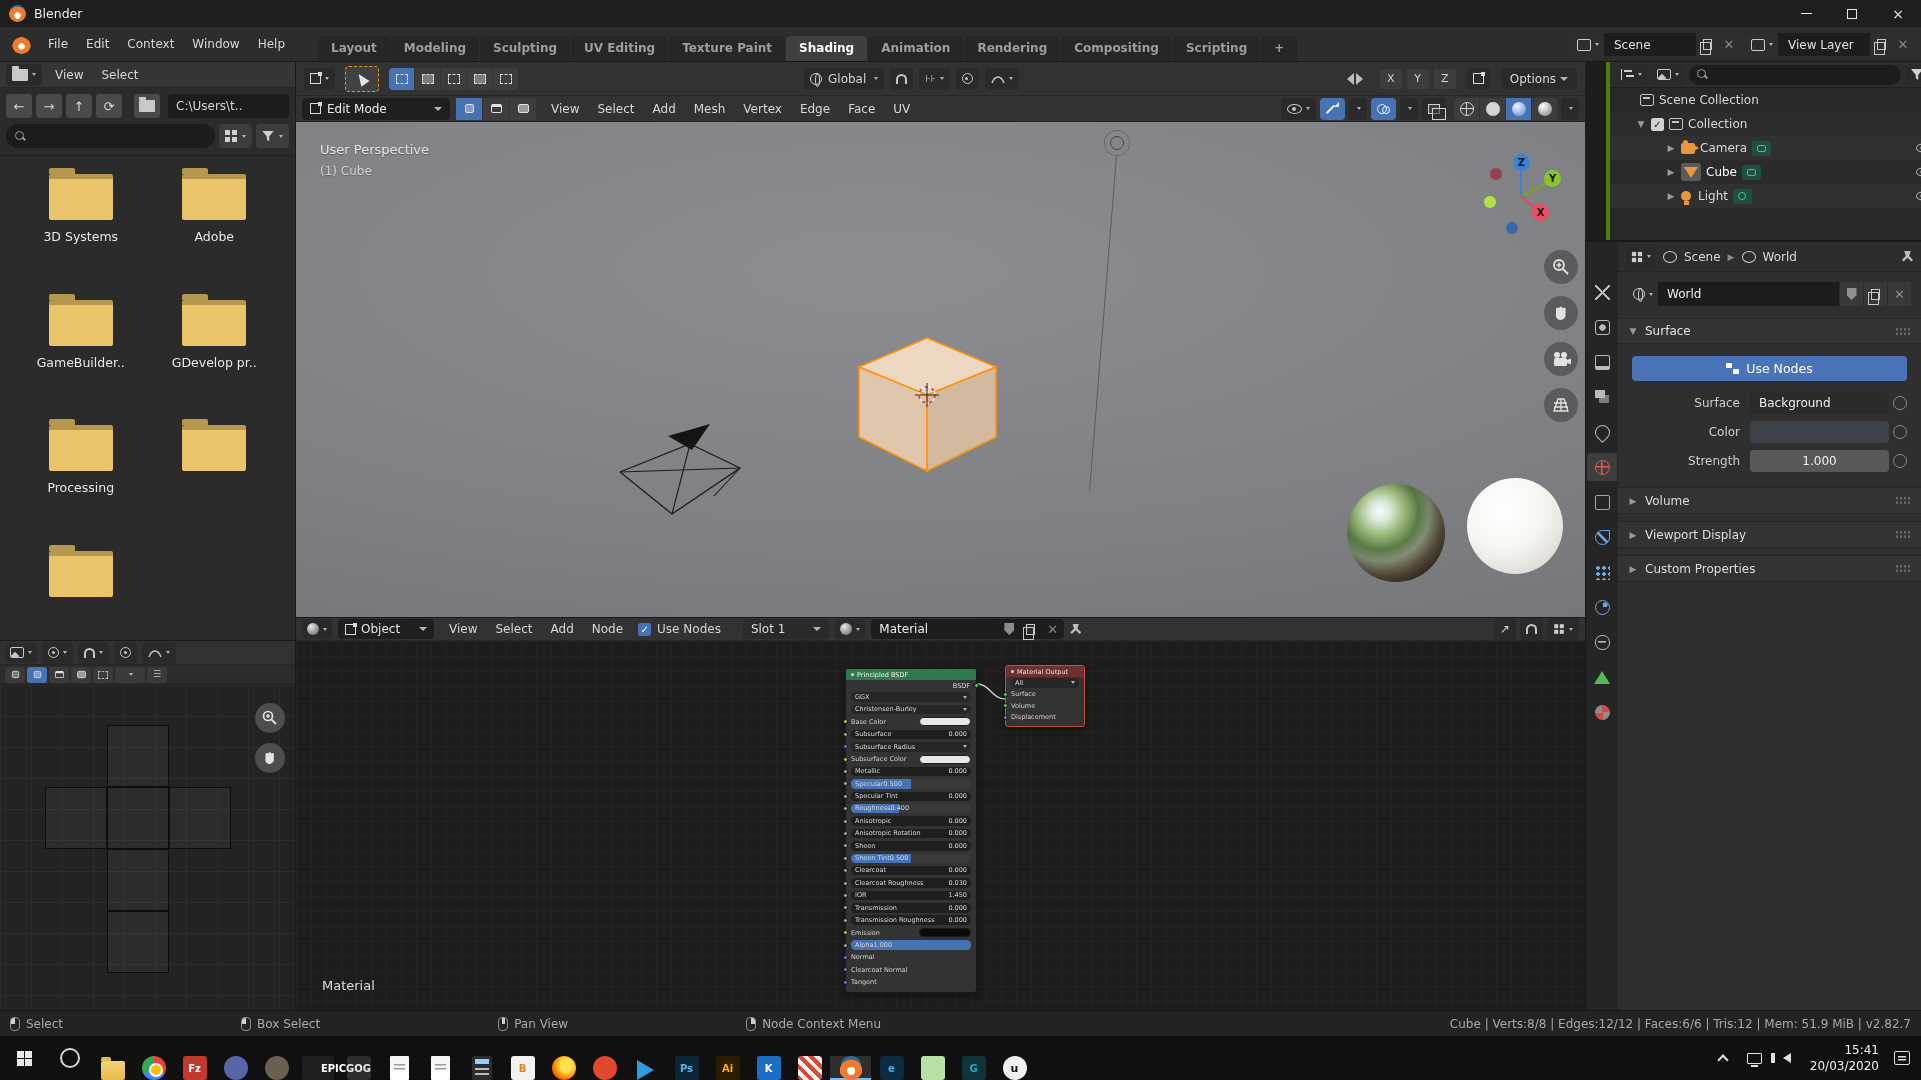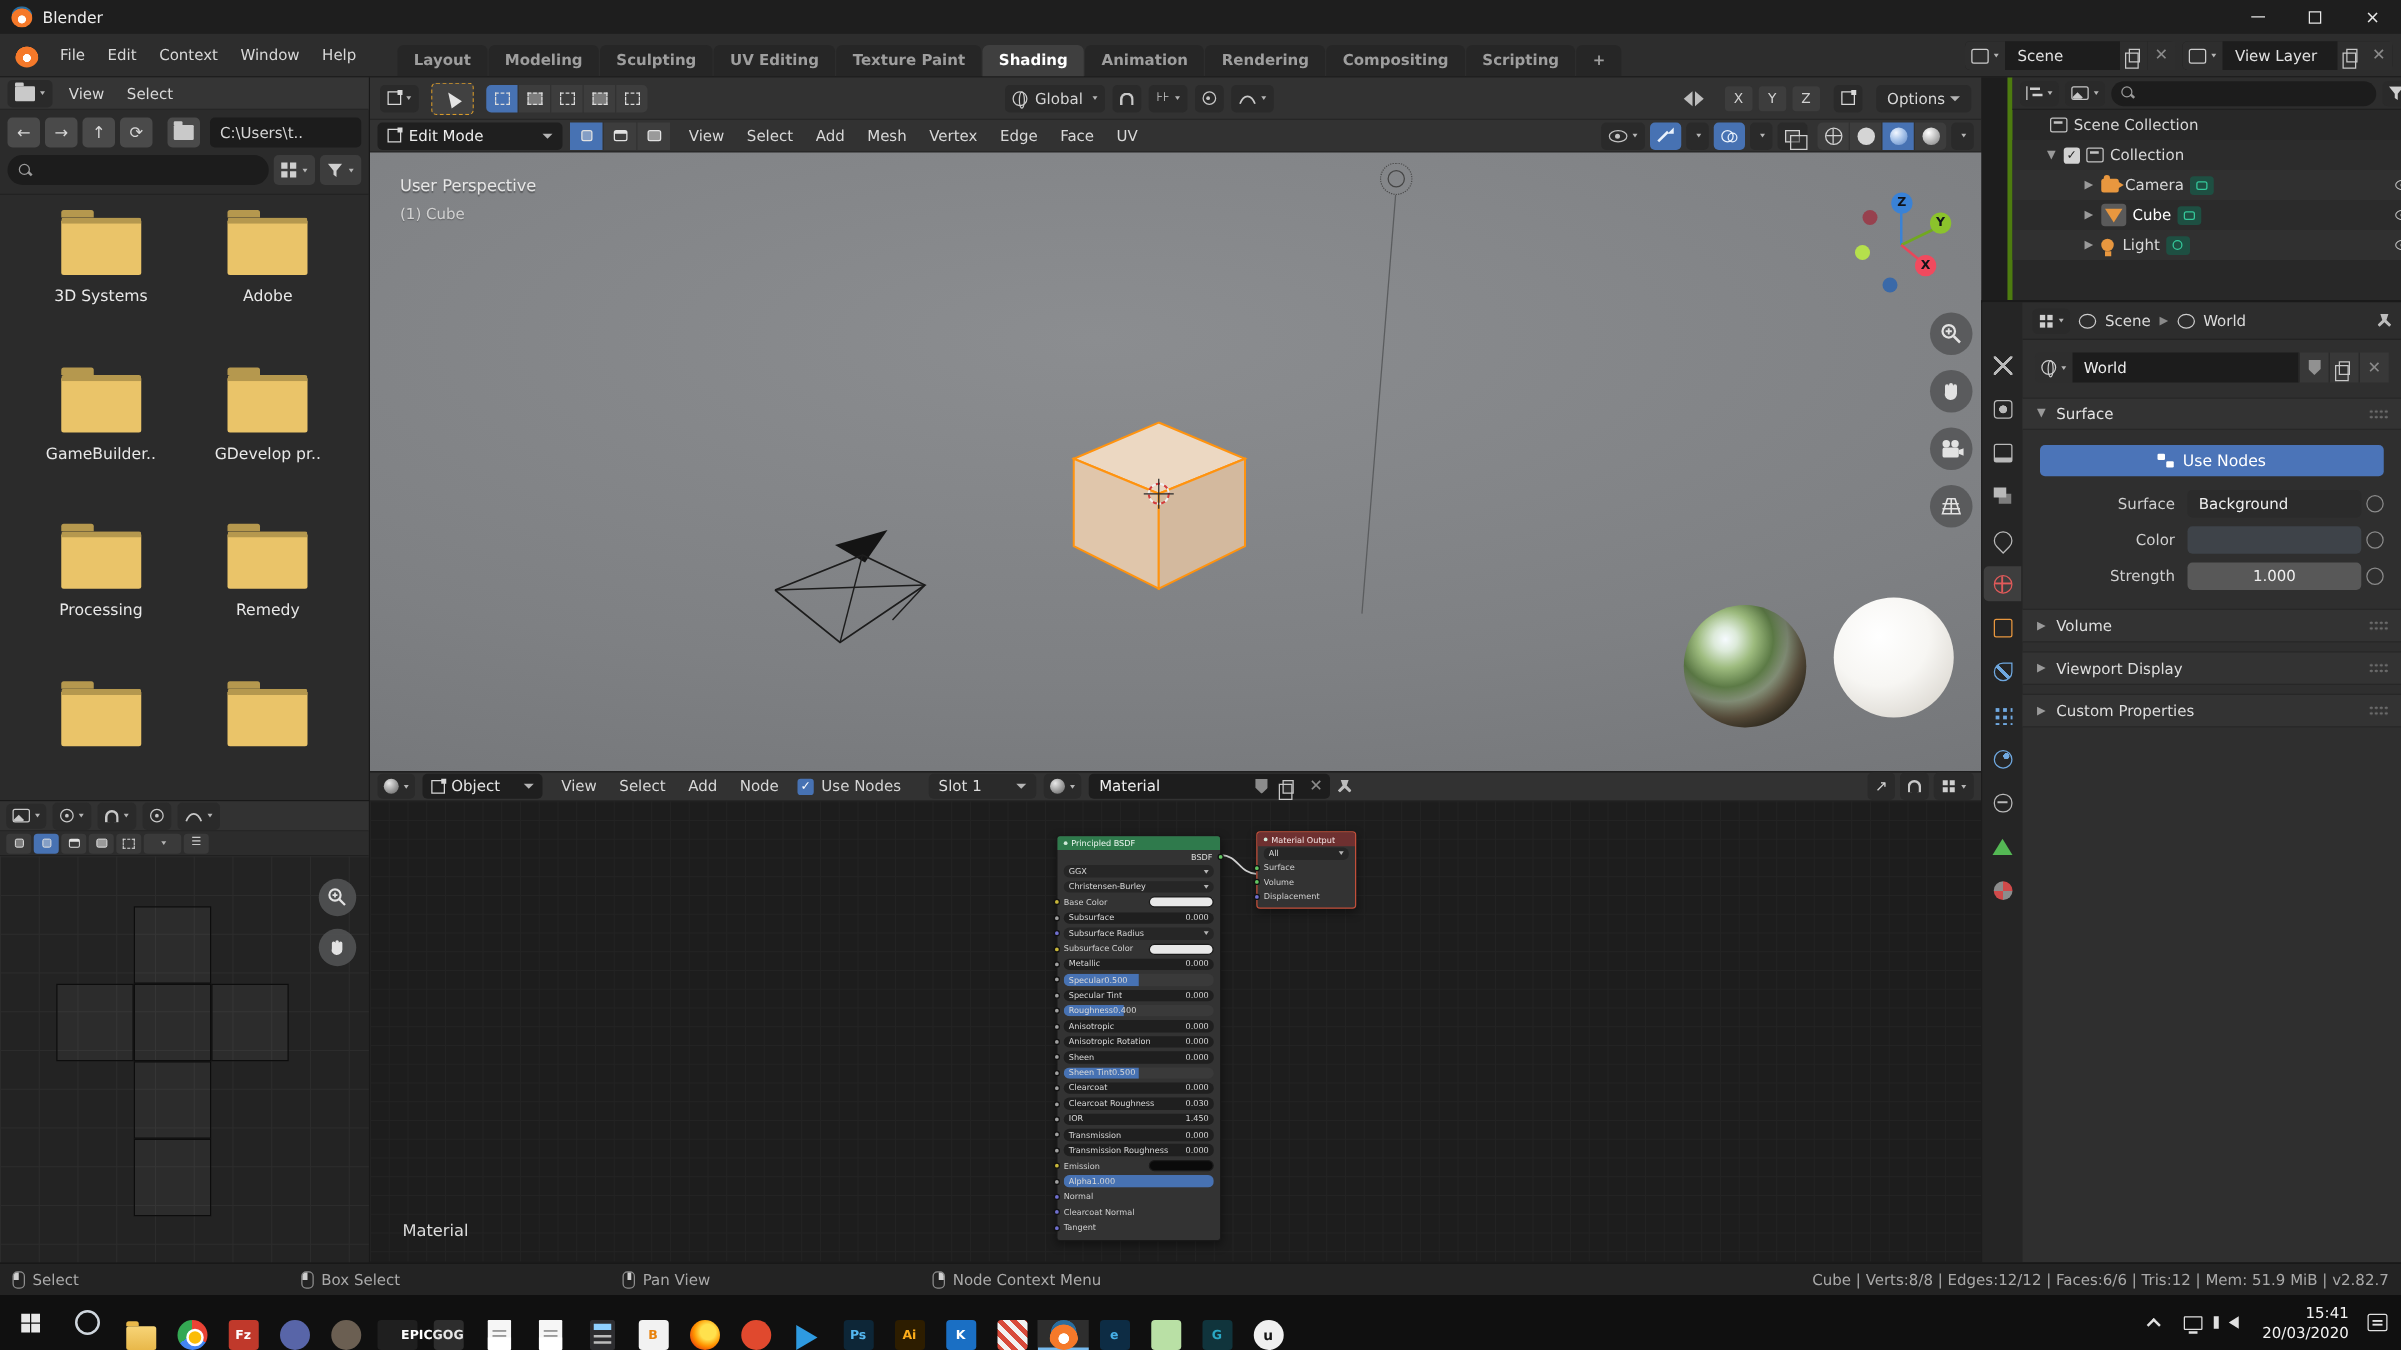--- a/index.html
+++ b/index.html
@@ -418,24 +418,20 @@
           <div class="flabel">GameBuilder..</div>
         </div>
         <div class="fcell">
           <div class="ficon"></div>
           <div class="flabel">GDevelop pr..</div>
         </div>
         <div class="fcell">
           <div class="ficon"></div>
           <div class="flabel">Processing</div>
         </div>
-        <div class="fcell">
-          <div class="ficon"></div>
-          <div class="flabel">Remedy</div>
-        </div>
         <div class="fcell partial">
           <div class="ficon"></div>
         </div>
         <div class="fcell partial">
           <div class="ficon"></div>
         </div>
       </div>
   </div>
 
   <div class="tsettings">

